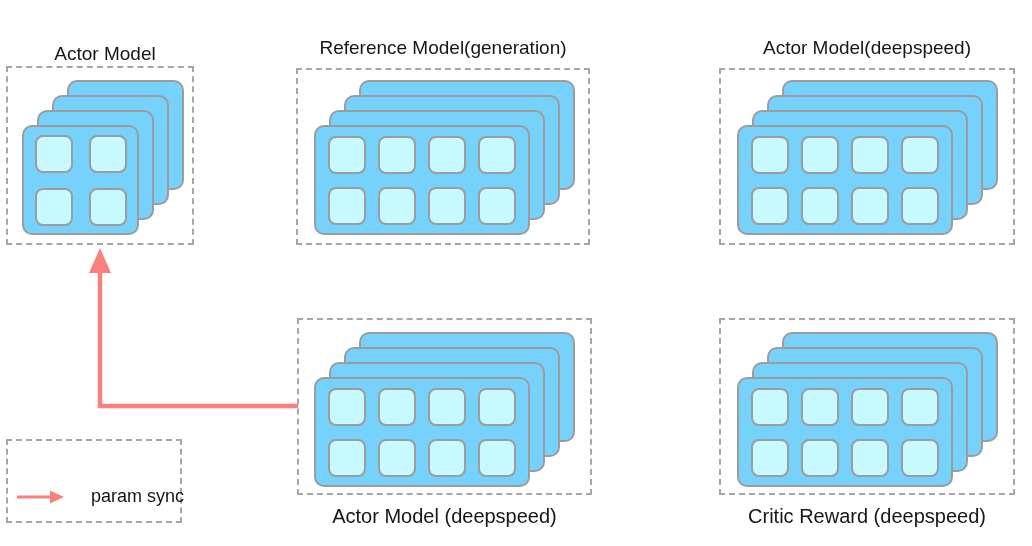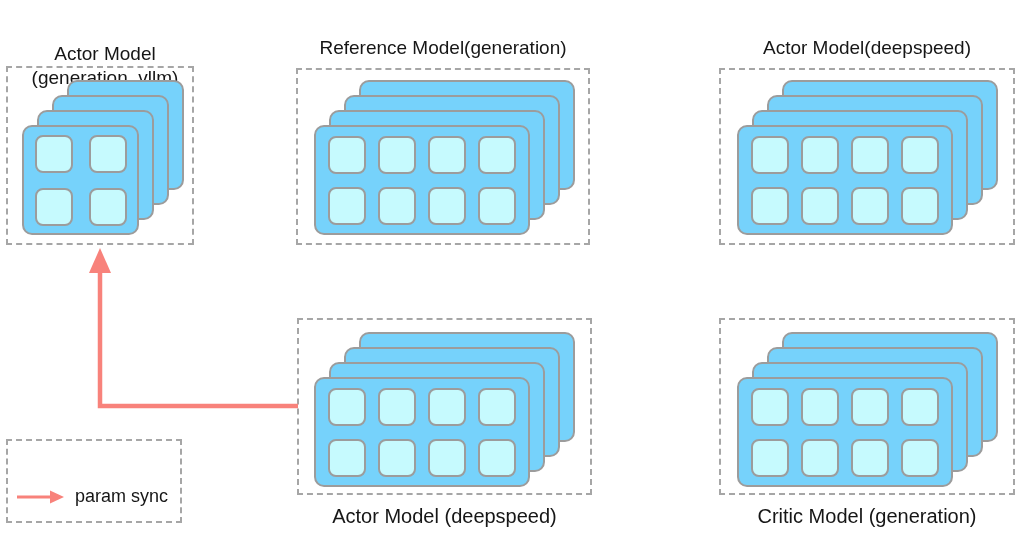--- a/index.html
+++ b/index.html
@@ -35,31 +35,30 @@
   .grid.cols-2{gap:15px 16px;}
   .cell{
     width:38px;height:38px;background:var(--cell-fill);
     border:2px solid var(--card-border);border-radius:8px;box-sizing:border-box;
   }
   .arrow-overlay{position:absolute;left:0;top:0;pointer-events:none;}
   .legend-box{
     position:absolute;left:6px;top:439px;width:176px;height:84px;
     border:2px dashed var(--box-border);box-sizing:border-box;
   }
-  .legend-row{position:absolute;left:8px;top:45px;display:flex;align-items:center;gap:9px;}
+  .legend-row{position:absolute;left:8px;top:45px;display:flex;align-items:center;gap:25px;}
   .legend-label{font-size:18px;white-space:nowrap;}
 </style>
 </head>
 <body>
 
 <div class="canvas">
 
   <div class="title two-line" style="left:5px;top:6px;width:200px;margin-top:36px;">
     <div>Actor Model</div>
-    <div>(generation, vllm)</div>
   </div>
   <div class="title" style="left:296px;top:36px;width:294px;">Reference Model(generation)</div>
   <div class="title" style="left:719px;top:36px;width:296px;">Actor Model(deepspeed)</div>
 
   <div class="model-box" style="left:6px;top:66px;width:188px;height:179px;">
     <div class="stack" style="left:14px;top:12px;width:162px;height:155px;">
         <div class="card" style="left: 45px; top: 0px; width: 117px;"></div>
         <div class="card" style="left: 30px; top: 15px; width: 117px;"></div>
         <div class="card" style="left: 15px; top: 30px; width: 117px;"></div>
         <div class="card" style="left: 0px; top: 45px; width: 117px;">
@@ -144,21 +143,21 @@
             <div class="cell"></div>
             <div class="cell"></div>
             <div class="cell"></div>
             <div class="cell"></div>
           </div>
         </div>
       </div>
   </div>
 
   <div class="title label-below" style="left:297px;top:504px;width:295px;">Actor Model (deepspeed)</div>
-  <div class="title label-below" style="left:719px;top:504px;width:296px;">Critic Model (generation)</div>
+  <div class="title label-below" style="left:719px;top:504px;width:296px;">Critic Reward (deepspeed)</div>
 
   <svg class="arrow-overlay" width="1032" height="546" viewBox="0 0 1032 546">
     <polyline points="298,406 100,406 100,270" fill="none" stroke="var(--arrow)" stroke-width="4.5"></polyline>
     <polygon points="100,248 89,273 111,273" fill="var(--arrow)"></polygon>
   </svg>
 
   <div class="legend-box">
     <div class="legend-row">
       <svg width="50" height="20" viewBox="0 0 50 20">
         <line x1="1" y1="10" x2="35" y2="10" stroke="var(--arrow)" stroke-width="3"></line>

